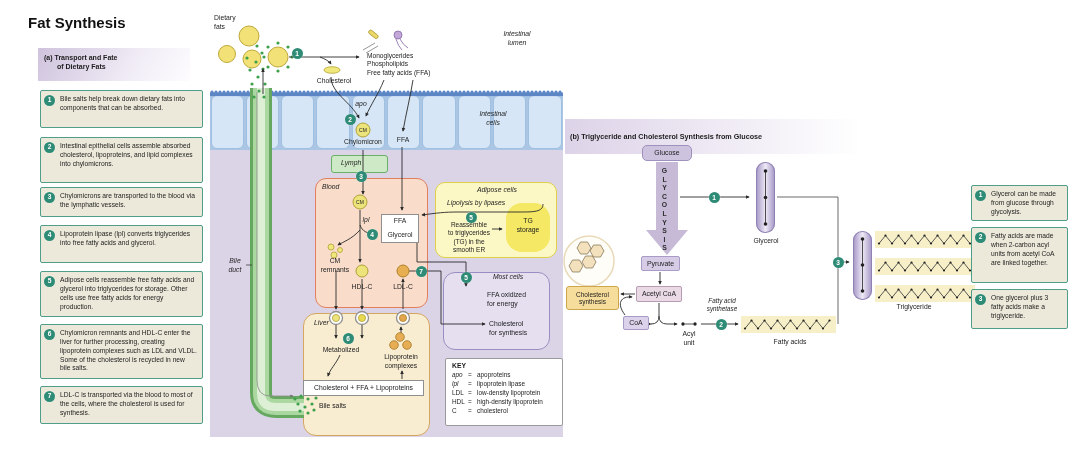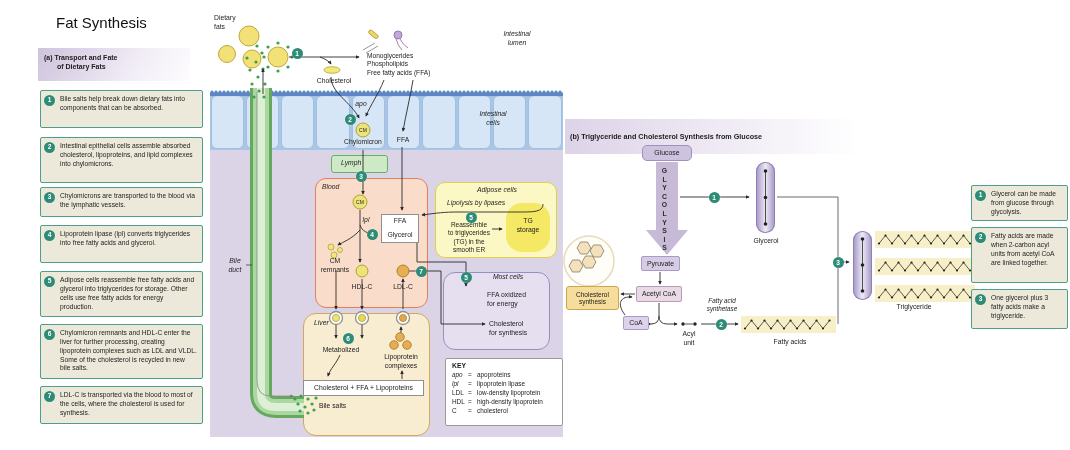--- a/index.html
+++ b/index.html
@@ -11,21 +11,21 @@
   .fg{position:absolute;z-index:3;box-sizing:border-box;}
   .it{font-style:italic;}
   .b{font-weight:bold;}
   .c{text-align:center;}
   .badge{position:absolute;z-index:4;width:11px;height:11px;border-radius:50%;background:#2e8b76;
          color:#fff;font-size:6.6px;font-weight:bold;display:flex;align-items:center;justify-content:center;
          box-shadow:0 0 0 0.5px #ffffff66;}
   .stepbox{position:absolute;z-index:3;background:#ece9da;border:1px solid #4e9e8a;border-radius:2px;
            padding:4px 5px 4px 19px;font-size:6.7px;line-height:1.32;color:#222;box-sizing:border-box;}
   .stepbox .badge{left:3px;top:4px;}
-  .title{position:absolute;z-index:3;font-size:15px;font-weight:normal;color:#111;margin-left:28px;}
+  .title{position:absolute;z-index:3;font-size:15px;font-weight:bold;color:#111;}
   .hgrad{position:absolute;z-index:3;background:linear-gradient(120deg,#cfc3dd,#f2eef7 65%,#fdfcfe);
          font-size:7px;font-weight:bold;line-height:1.35;padding:5px 4px 3px 6px;box-sizing:border-box;}
   .hstrip{position:absolute;z-index:3;background:linear-gradient(to right,#ddd3e8,#fff);
           font-size:7.2px;font-weight:bold;display:flex;align-items:center;padding-left:5px;box-sizing:border-box;}
   .pbox{position:absolute;z-index:3;border-radius:3px;display:flex;align-items:center;justify-content:center;
         font-size:6.9px;box-sizing:border-box;text-align:center;line-height:1.15;white-space:pre-line;}
   .rod{position:absolute;z-index:1;border-radius:9.5px;
        background:linear-gradient(90deg,#a294c4,#eee9f6 50%,#a294c4);box-shadow:0 0 0 1px #8f81b4 inset;}
   .band{position:absolute;z-index:1;background:#f6efc8;}
   .vert{position:absolute;z-index:3;writing-mode:vertical-rl;text-orientation:upright;

